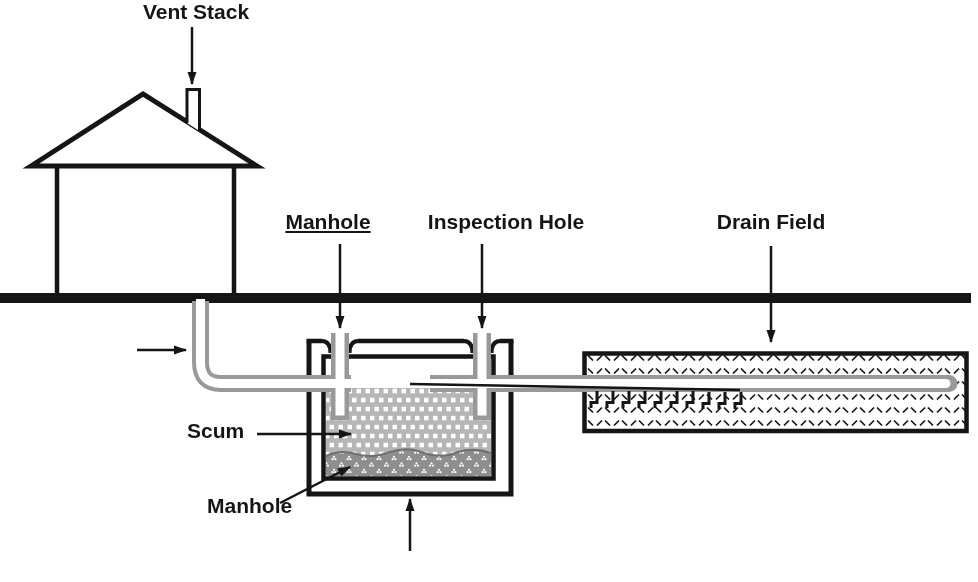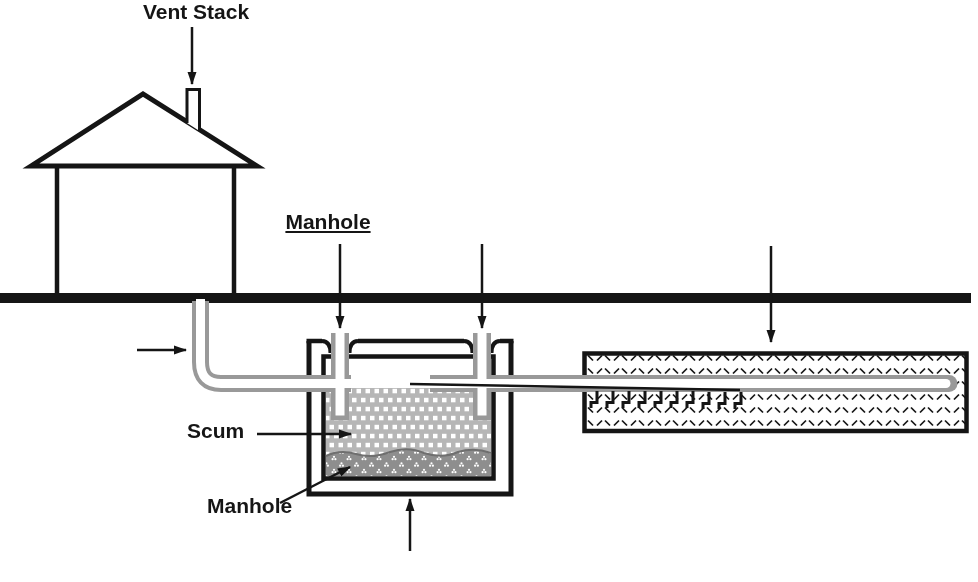--- a/index.html
+++ b/index.html
@@ -131,16 +131,18 @@
       <line x1="771" y1="246" x2="771" y2="342" marker-end="url(#arrowHead)"></line>
       <line x1="137" y1="350" x2="186" y2="350" marker-end="url(#arrowHead)"></line>
       <line x1="257" y1="434" x2="351" y2="434" marker-end="url(#arrowHead)"></line>
       <line x1="280" y1="503" x2="350" y2="467" marker-end="url(#arrowHead)"></line>
       <line x1="410" y1="551" x2="410" y2="499" marker-end="url(#arrowHead)"></line>
     </g>
   </svg>
 
   <div class="lbl center" style="left:110px;top:1px;width:172px;">Vent Stack</div>
   <div class="lbl center" style="left:268px;top:211px;width:120px;text-decoration:underline;">Manhole</div>
+  <div class="lbl center" style="left:406px;top:211px;width:200px;">Inspection Hole</div>
+  <div class="lbl center" style="left:701px;top:211px;width:140px;">Drain Field</div>
   <div class="lbl" style="left:187px;top:420px;">Scum</div>
   <div class="lbl" style="left:207px;top:495px;">Manhole</div>
 
 </div>
 
 </body></html>

